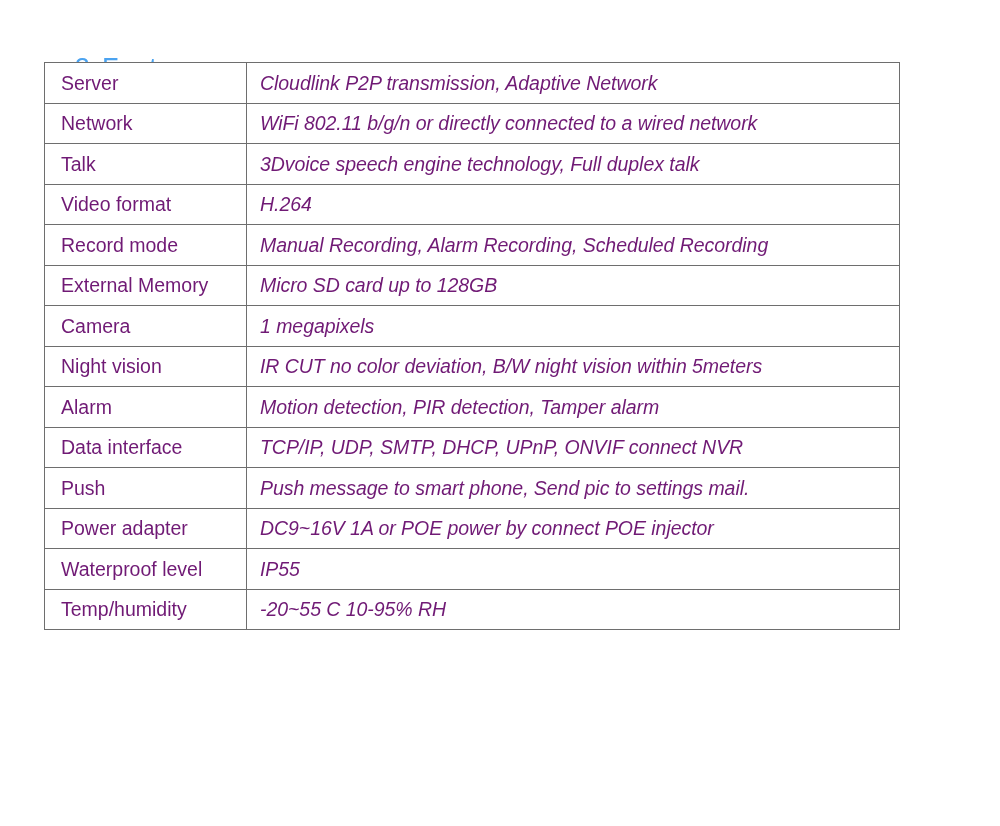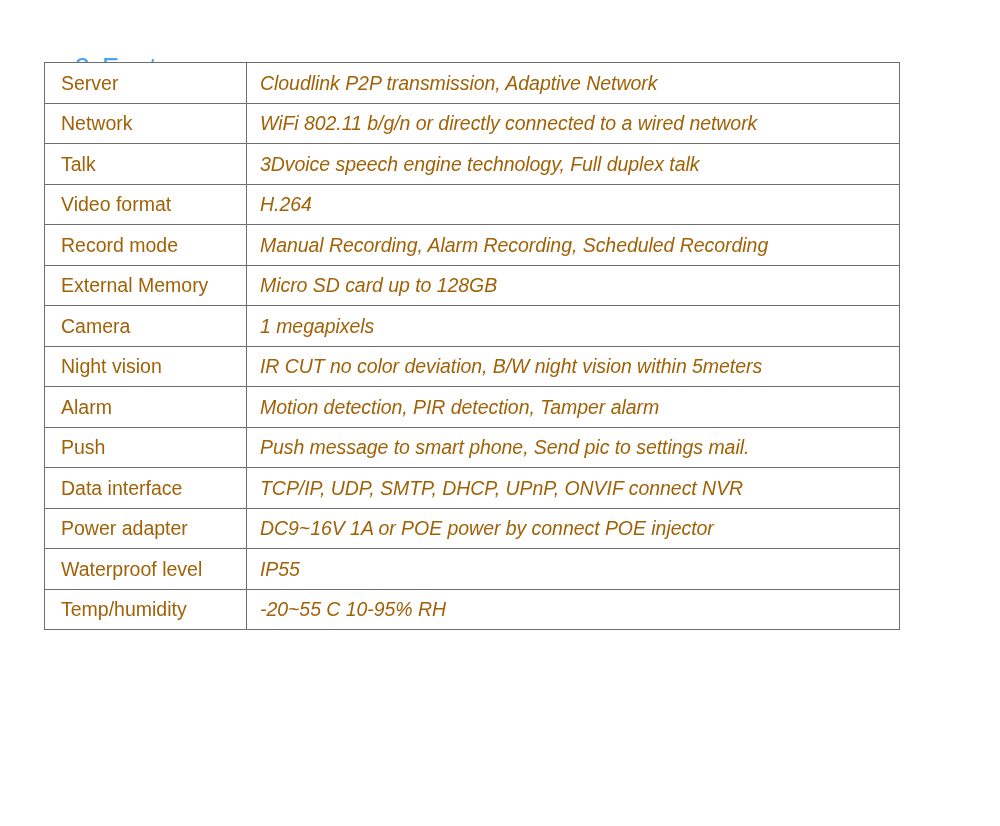--- a/index.html
+++ b/index.html
@@ -53,21 +53,21 @@
   .spec-table col.c-label { width: 202px; }
   .spec-table col.c-value { width: 653px; }
 
   .spec-table tr { height: 40.5px; }
 
   .spec-table td {
     border: 1.6px solid #6e6e6e;
     padding: 0 0 0 27px;
     font-size: 19.5px;
     line-height: 24px;
-    color: #a16207;
+    color: #701a75;
     vertical-align: middle;
     white-space: nowrap;
     overflow: hidden;
     font-weight: 400;
   }
   .spec-table td.label-cell {
     padding-left: 16px;
   }
   .spec-table td.value-cell {
     padding-left: 13px;
@@ -120,26 +120,26 @@
         </tr>
         <tr>
           <td class="label-cell">Night vision</td>
           <td class="value-cell">IR CUT no color deviation,  B/W night vision within 5meters</td>
         </tr>
         <tr>
           <td class="label-cell">Alarm</td>
           <td class="value-cell">Motion detection, PIR detection, Tamper alarm</td>
         </tr>
         <tr>
+          <td class="label-cell">Data interface</td>
+          <td class="value-cell">TCP/IP, UDP, SMTP, DHCP, UPnP, ONVIF connect NVR</td>
+        </tr>
+        <tr>
           <td class="label-cell">Push</td>
           <td class="value-cell">Push message to smart phone, Send pic to settings mail.</td>
-        </tr>
-        <tr>
-          <td class="label-cell">Data interface</td>
-          <td class="value-cell">TCP/IP, UDP, SMTP, DHCP, UPnP, ONVIF connect NVR</td>
         </tr>
         <tr>
           <td class="label-cell">Power adapter</td>
           <td class="value-cell">DC9~16V 1A  or  POE power by connect POE injector</td>
         </tr>
         <tr>
           <td class="label-cell">Waterproof level</td>
           <td class="value-cell">IP55</td>
         </tr>
         <tr>

